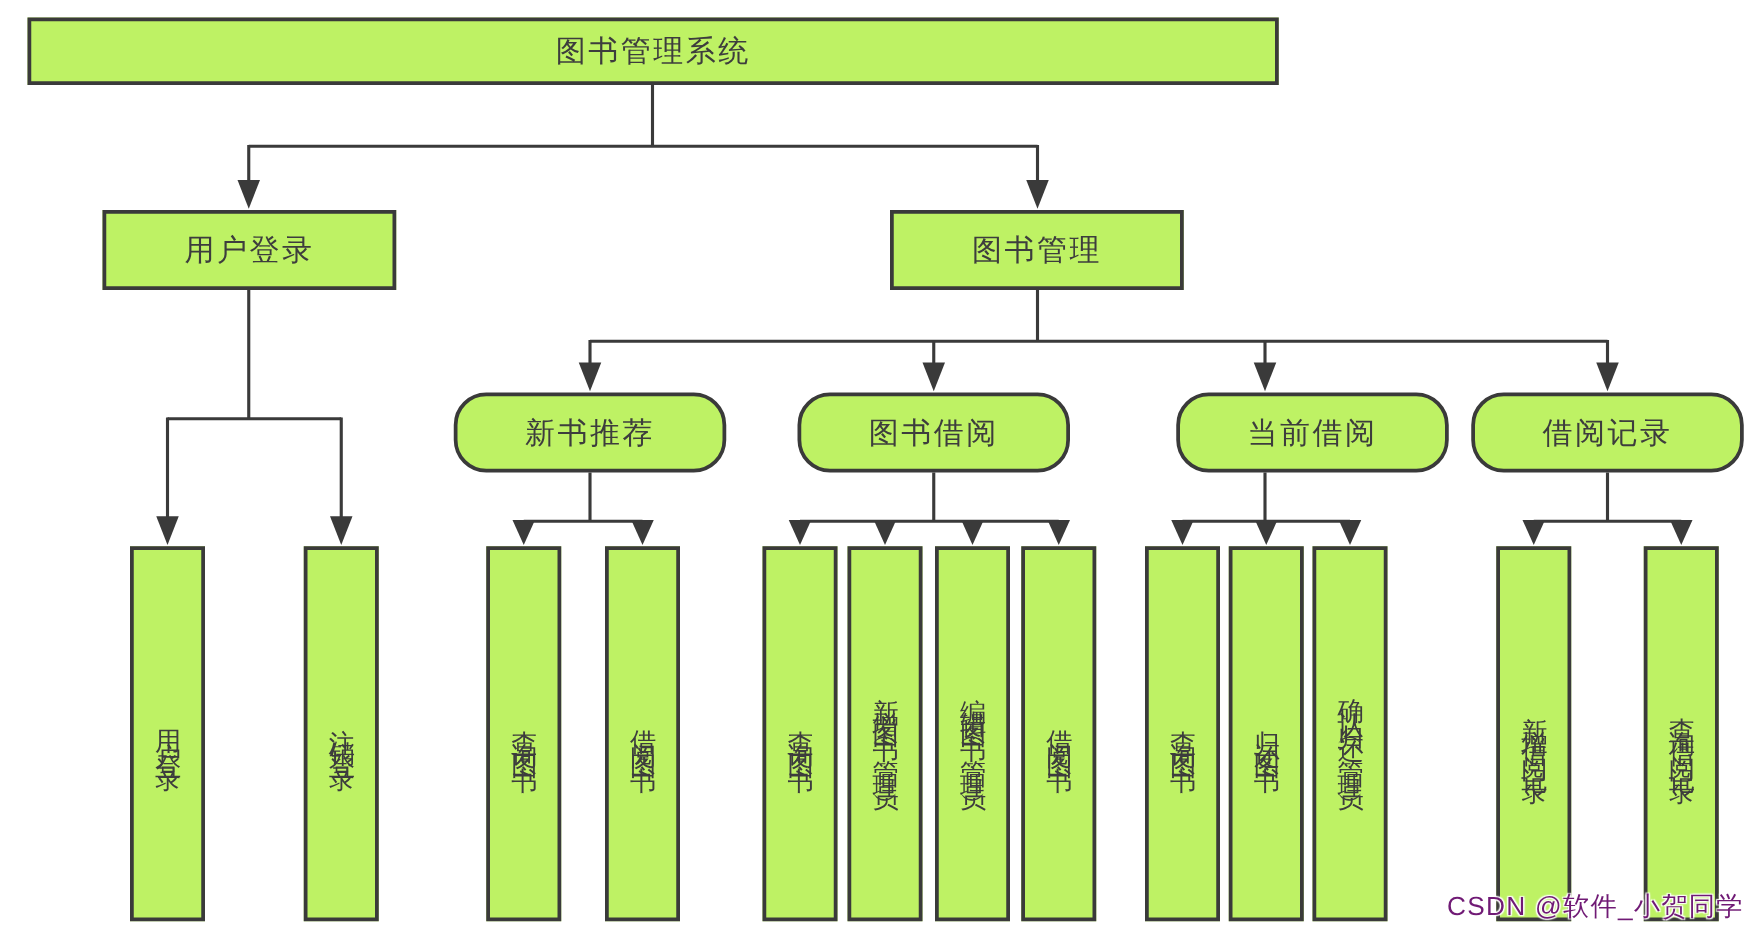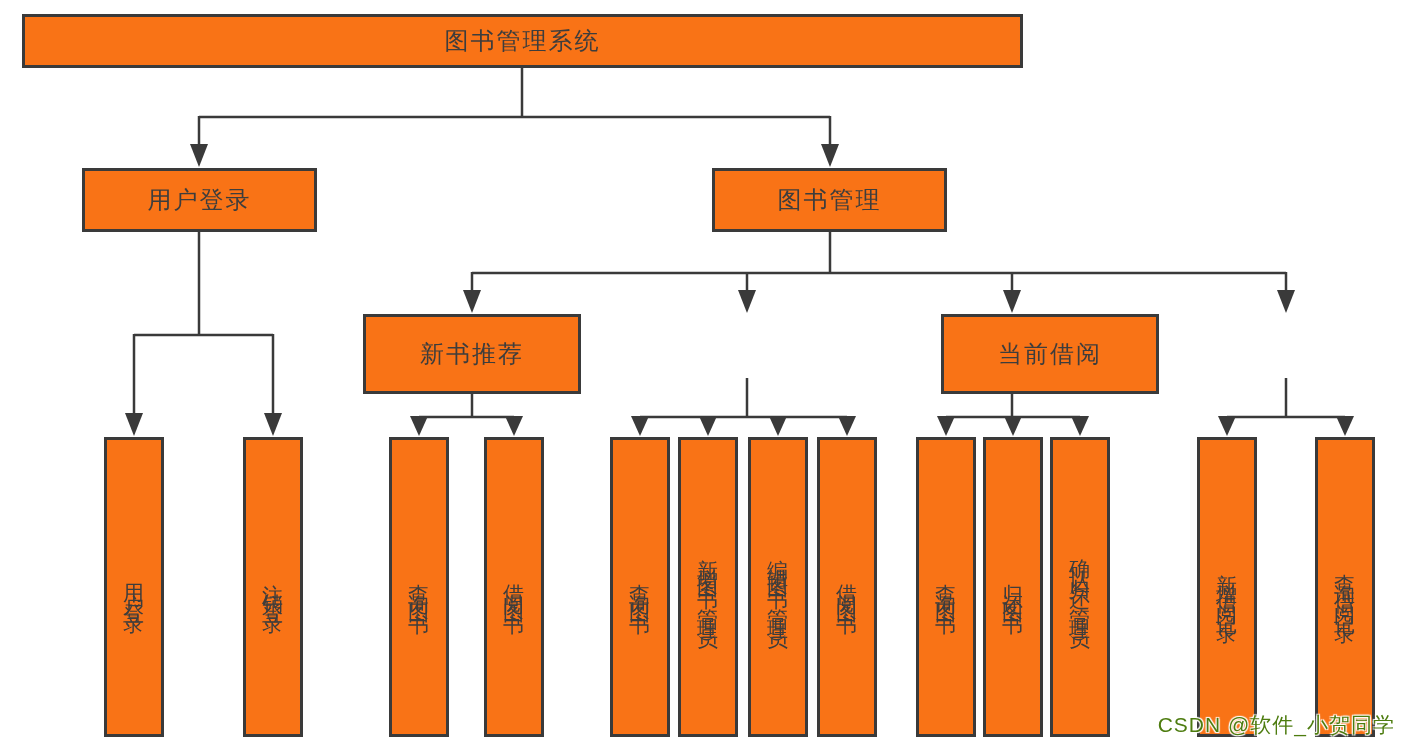--- a/index.html
+++ b/index.html
@@ -15,54 +15,54 @@
   #connectors {
     position: absolute;
     left: 0; top: 0;
     width: 1405px; height: 747px;
     z-index: 1;
   }
   .box {
     position: absolute;
     box-sizing: border-box;
     border: 3px solid #3a3a3a;
-    background: #f97316;
+    background: #bef264;
     display: flex;
     align-items: center;
     justify-content: center;
     z-index: 2;
   }
   .hnode {
     font-size: 24px;
     letter-spacing: 2px;
     white-space: nowrap;
   }
   .root {
     left: 22px; top: 14px;
     width: 1001px; height: 54px;
   }
   .lvl2 { top: 168px; width: 235px; height: 64px; }
-  .lvl3 { top: 314px; width: 218px; height: 80px; }
+  .lvl3 { top: 314px; width: 218px; height: 64px; border-radius: 26px; }
   .leaf {
     top: 437px;
     width: 60px; height: 300px;
     writing-mode: vertical-rl;
     text-orientation: mixed;
     font-size: 21px;
     letter-spacing: 10px;
     line-height: 1;
   }
   .watermark {
     position: absolute;
     right: 10px;
     top: 711px;
     z-index: 5;
     font-size: 21px;
     letter-spacing: 1px;
-    color: #4d7c0f;
+    color: #701a75;
     text-shadow: 1px 1px 1px #ffffff, -1px -1px 1px #ffffff, 1px -1px 1px #ffffff, -1px 1px 1px #ffffff;
     white-space: nowrap;
   }
 </style>
 </head>
 <body>
 
 <div id="stage">
 
   <svg id="connectors" viewBox="0 0 1405 747" xmlns="http://www.w3.org/2000/svg">
@@ -119,21 +119,23 @@
       <polygon points="1336,416 1354,416 1345,436"></polygon>
     </g>
   </svg>
 
   <div class="box root hnode">图书管理系统</div>
 
   <div class="box lvl2 hnode" style="left:82px;">用户登录</div>
   <div class="box lvl2 hnode" style="left:712px;text-align:center;">图书管理</div>
 
   <div class="box lvl3 hnode" style="left:363px;">新书推荐</div>
+  <div class="box lvl3 hnode" style="left:638px;">图书借阅</div>
   <div class="box lvl3 hnode" style="left:941px;">当前借阅</div>
+  <div class="box lvl3 hnode" style="left:1177px;">借阅记录</div>
 
   <div class="box leaf" style="left:104px;">用户登录</div>
   <div class="box leaf" style="left:243px;">注销登录</div>
 
   <div class="box leaf" style="left:389px;">查询图书</div>
   <div class="box leaf" style="left:484px;">借阅图书</div>
 
   <div class="box leaf" style="left:610px;">查询图书</div>
   <div class="box leaf" style="left:678px;">新增图书（管理员）</div>
   <div class="box leaf" style="left:748px;">编辑图书（管理员）</div>

